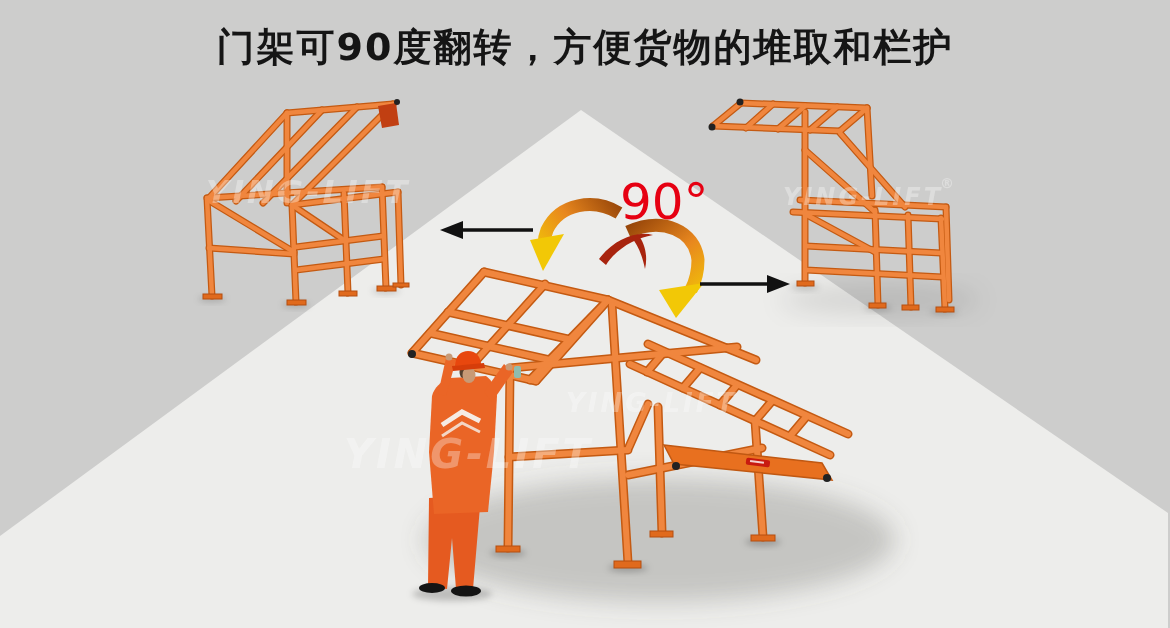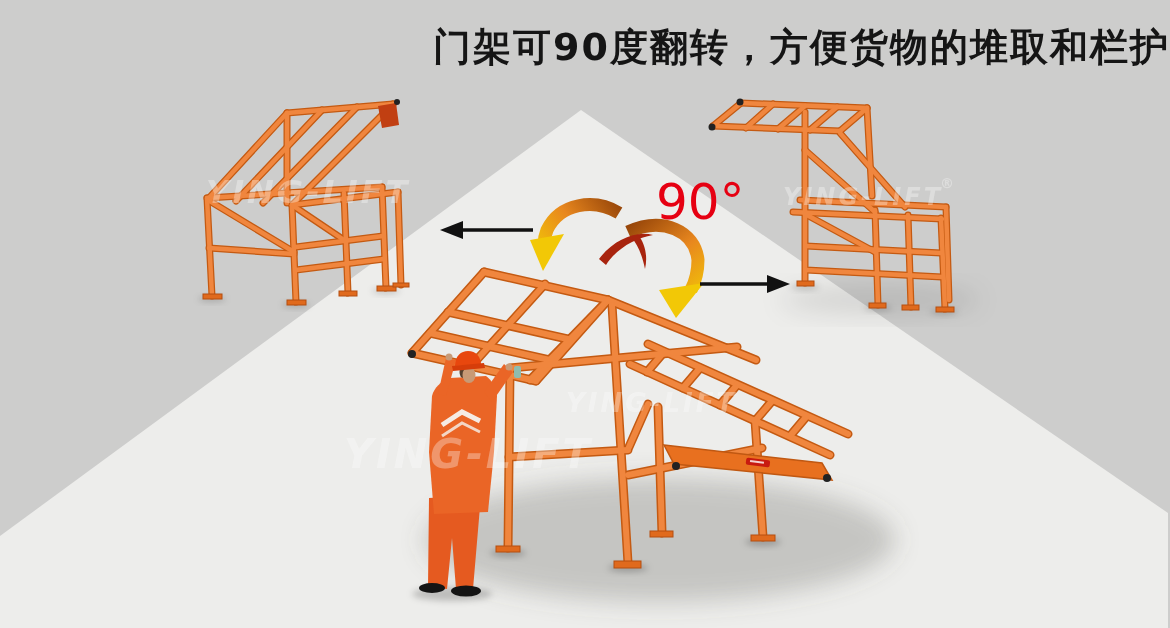--- a/index.html
+++ b/index.html
@@ -2,25 +2,25 @@
 <html><head>
 <meta charset="utf-8">
 <style>
   html,body{margin:0;padding:0;background:#666;}
   .stage{
     position:relative;width:1170px;height:628px;overflow:hidden;
     background:#cdcdcc;
     font-family:"DejaVu Sans","Liberation Sans",sans-serif;
   }
   .title{
-    position:absolute;top:22px;left:0;width:100%;text-align:right;
+    position:absolute;top:22px;left:0;width:100%;text-align:center;
     font-size:38px;font-weight:700;color:#151515;letter-spacing:2px;line-height:50px;
   }
   .angle-label{
-    position:absolute;left:656px;top:176px;
+    position:absolute;left:620px;top:176px;
     font-size:50px;font-weight:400;color:#e60012;line-height:52px;
   }
   svg.scene{position:absolute;left:0;top:0;}
   .pipe-outline{fill:none;stroke:#c45a12;stroke-linecap:round;stroke-linejoin:round;}
   .pipe-core{fill:none;stroke:#f0863e;stroke-linecap:round;stroke-linejoin:round;}
   .wm{fill:#ffffff;opacity:0.32;font-style:italic;font-weight:700;letter-spacing:3px;
       font-family:"DejaVu Sans","Liberation Sans",sans-serif;}
 </style>
 </head>
 <body>

